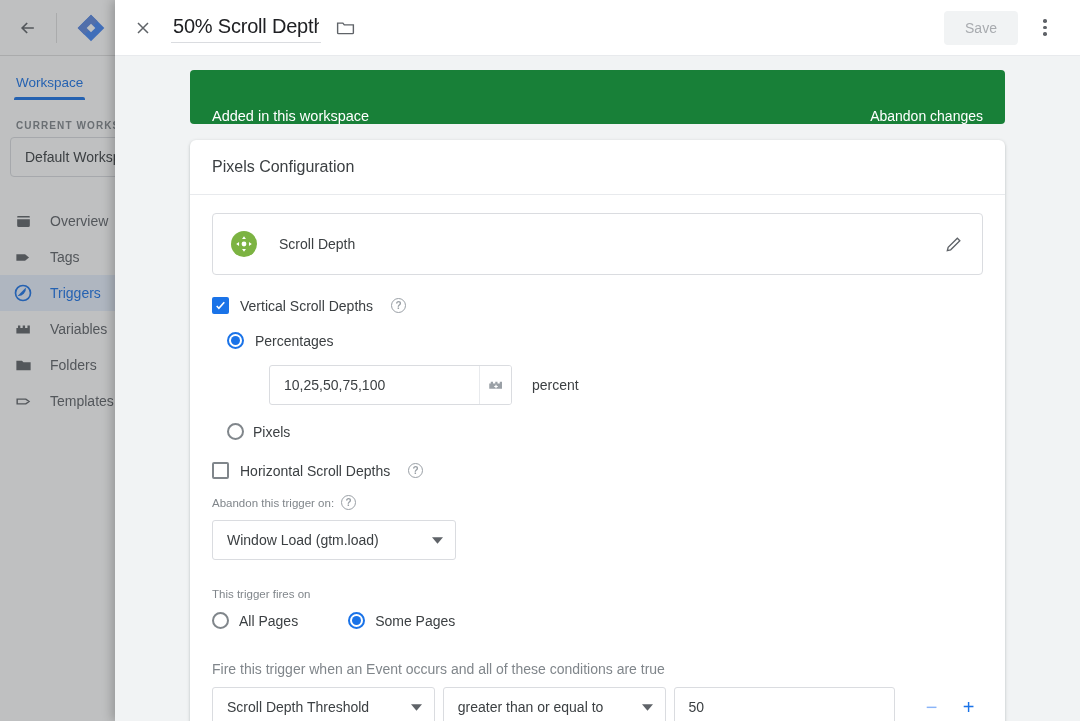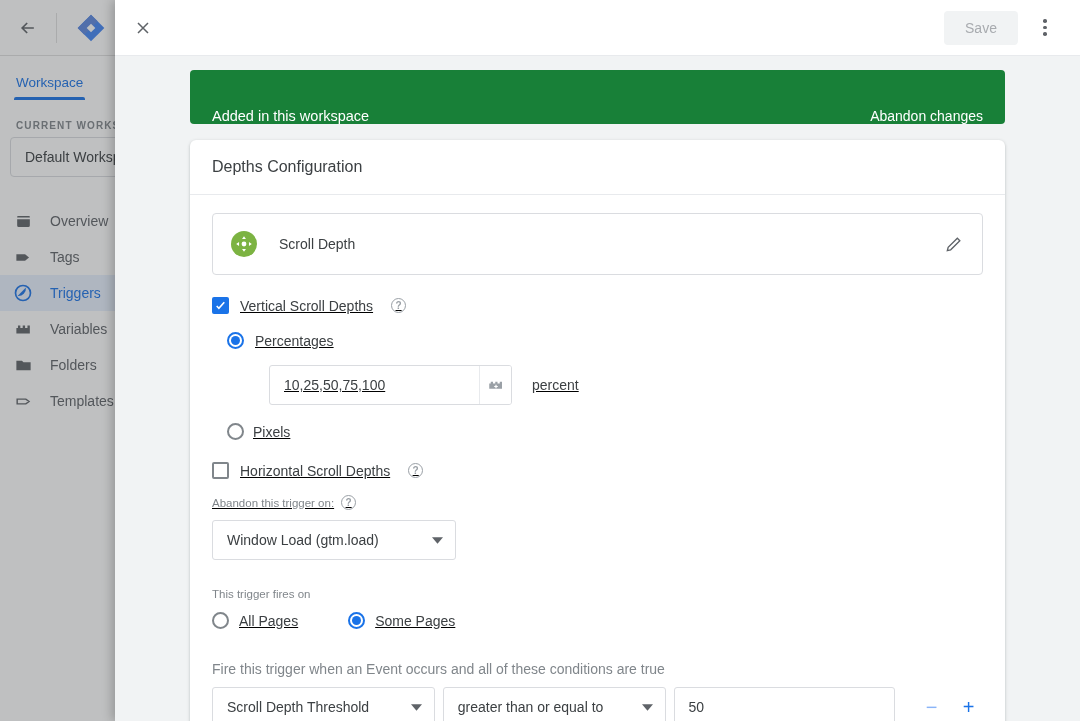--- a/index.html
+++ b/index.html
@@ -132,21 +132,21 @@
     display: flex; align-items: center; padding: 0 18px;
   }
   .type-ico {
     width: 26px; height: 26px; border-radius: 50%; background: #7cb342;
     display: flex; align-items: center; justify-content: center; flex: none;
   }
   .type-name { margin-left: 22px; font-size: 14px; color: #3c4043; }
   .type-spacer { flex: 1; }
   .pencil { color: #5f6368; display: flex; align-items: center; }
 
-  .row { display: flex; align-items: center; text-decoration: underline; }
+  .row { display: flex; align-items: center; }
   .cb-row { margin-top: 22px; gap: 11px; }
   .checkbox {
     width: 17px; height: 17px; border-radius: 2px; flex: none;
     display: flex; align-items: center; justify-content: center;
   }
   .checkbox.on { background: #1a73e8; }
   .checkbox.off { border: 2px solid #80868b; background: #fff; }
   .cb-text { font-size: 14px; color: #3c4043; }
   .help {
     width: 15px; height: 15px; border-radius: 50%; border: 1.3px solid #9aa0a6;
@@ -315,39 +315,47 @@
   <div class="scrim"></div>
 
   <div class="modal">
 
     <div class="modal-header">
       <div class="close-btn">
         <svg width="20" height="20" viewBox="0 0 24 24" fill="none" stroke="currentColor" stroke-width="1.8">
           <path d="M6 6l12 12M18 6L6 18"></path>
         </svg>
       </div>
+      <div class="title-wrap">
+        <input class="title-input" value="50% Scroll Depth" style="">
+        <span class="folder-ico">
+          <svg width="21" height="21" viewBox="0 0 24 24" fill="none" stroke="currentColor" stroke-width="1.6">
+            <path d="M3 7h6l1.6 2H21v9a1 1 0 0 1-1 1H4a1 1 0 0 1-1-1z"></path>
+          </svg>
+        </span>
+      </div>
       <div class="header-spacer"></div>
       <button class="save-btn">Save</button>
       <div class="kebab">
         <i></i>
           <i></i>
           <i></i>
       </div>
     </div>
 
     <div class="modal-body">
 
       <div class="banner">
         <span>Added in this workspace</span>
         <span class="banner-spacer"></span>
         <span class="banner-action">Abandon changes</span>
       </div>
 
       <div class="card">
-        <div class="card-title">Depths Configuration</div>
+        <div class="card-title">Pixels Configuration</div>
 
         <div class="card-body">
 
 
           <div class="type-box">
             <span class="type-ico">
               <svg width="18" height="18" viewBox="0 0 24 24" fill="#ffffff">
                 <circle cx="12" cy="12" r="3.2"></circle>
                 <path d="M12 1.6 14.6 5.4H9.4zM12 22.4 9.4 18.6h5.2zM1.6 12 5.4 9.4v5.2zM22.4 12 18.6 14.6V9.4z"></path>
               </svg>

